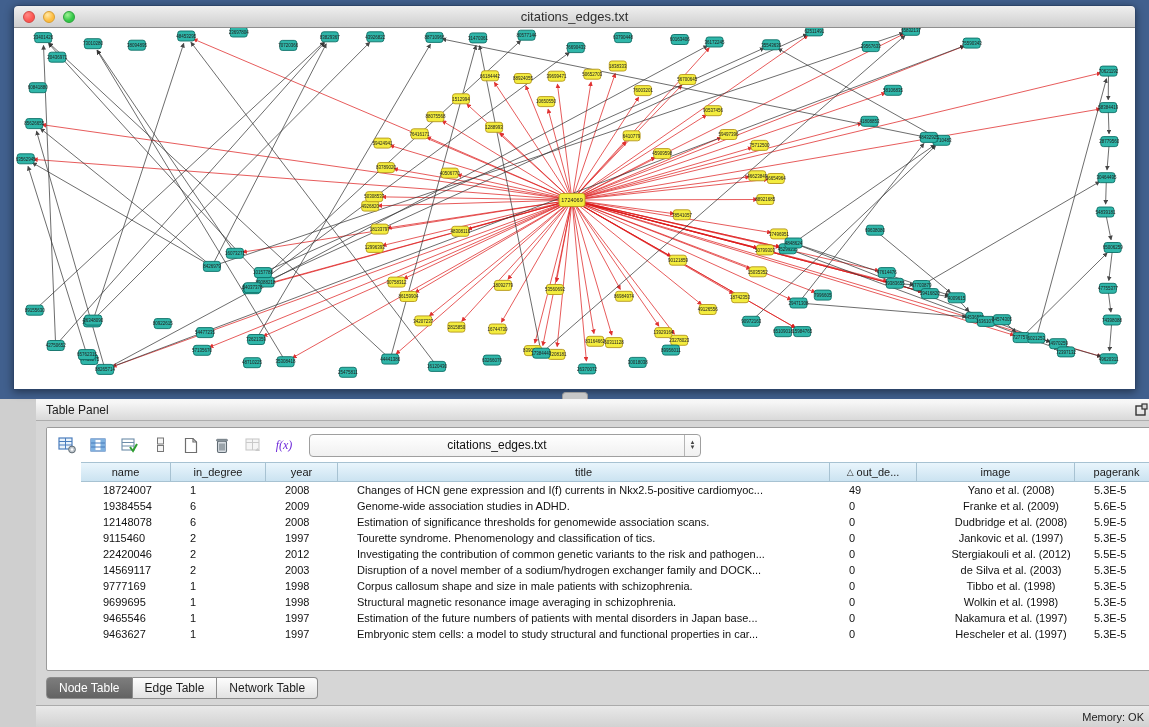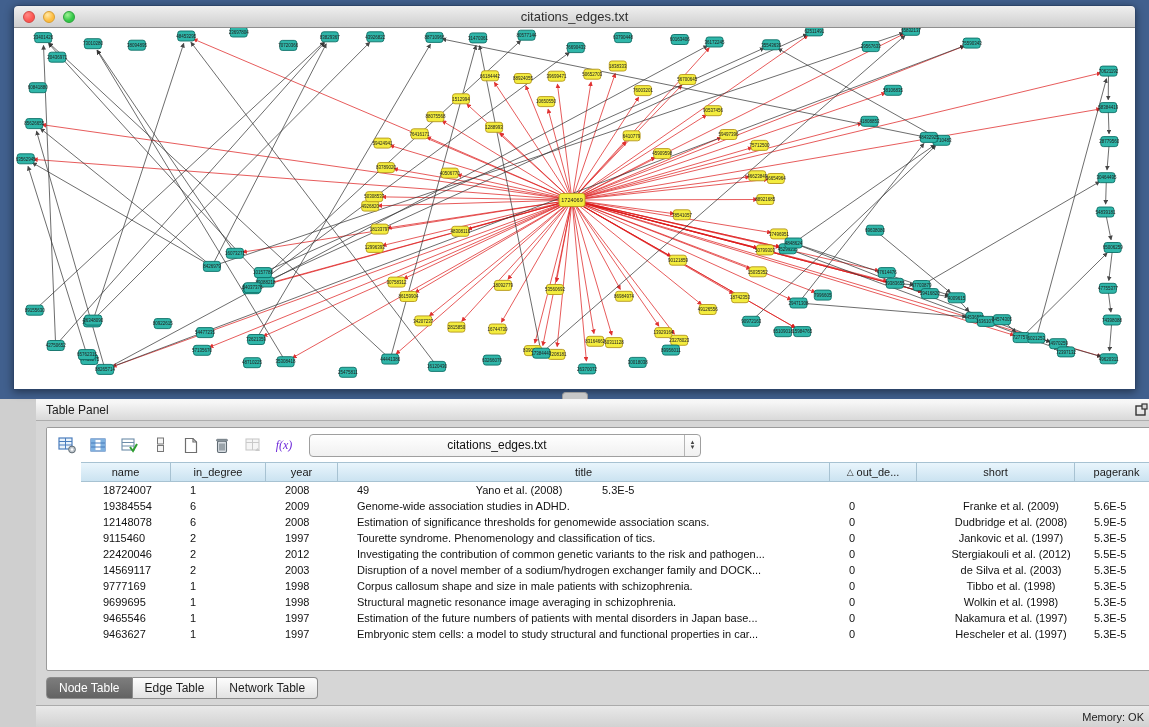--- a/index.html
+++ b/index.html
@@ -884,29 +884,30 @@
           </div>
         </div>
 
         <div class="table-area">
           <div class="thead" id="thead">
               <div class="th col-name">name</div>
               <div class="th col-in_degree">in_degree</div>
               <div class="th col-year">year</div>
               <div class="th col-title">title</div>
               <div class="th col-out_degree"><span class="sort">△</span>out_de...</div>
-              <div class="th col-short">short</div>
+              <div class="th col-short">image</div>
               <div class="th col-pagerank">pagerank</div>
               <div class="th col-sb"></div>
             </div>
           <div class="tbody" id="tbody">
               <div class="trow">
                 <div class="td col-name">18724007</div>
                 <div class="td col-in_degree">1</div>
                 <div class="td col-year">2008</div>
+                <div class="td col-title">Changes of HCN gene expression and I(f) currents in Nkx2.5-positive cardiomyoc...</div>
                 <div class="td col-out_degree">49</div>
                 <div class="td col-short">Yano et al. (2008)</div>
                 <div class="td col-pagerank">5.3E-5</div>
               </div>
               <div class="trow">
                 <div class="td col-name">19384554</div>
                 <div class="td col-in_degree">6</div>
                 <div class="td col-year">2009</div>
                 <div class="td col-title">Genome-wide association studies in ADHD.</div>
                 <div class="td col-out_degree">0</div>

